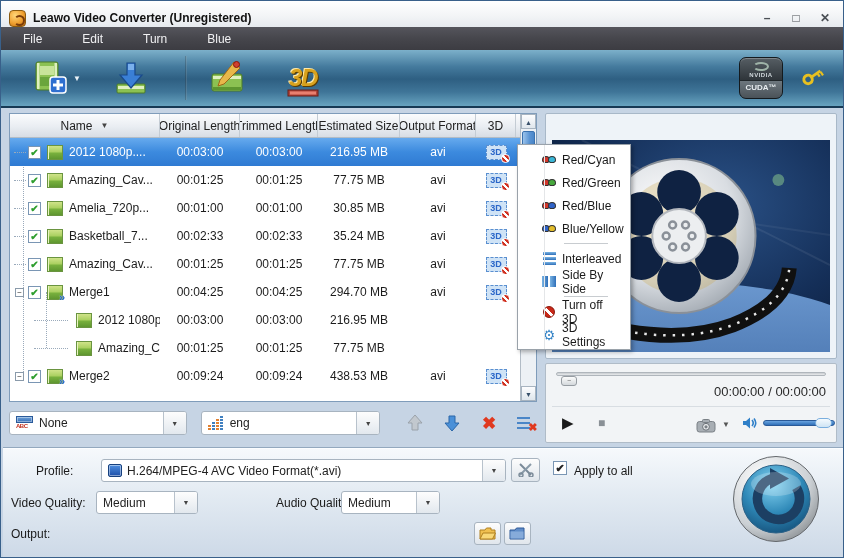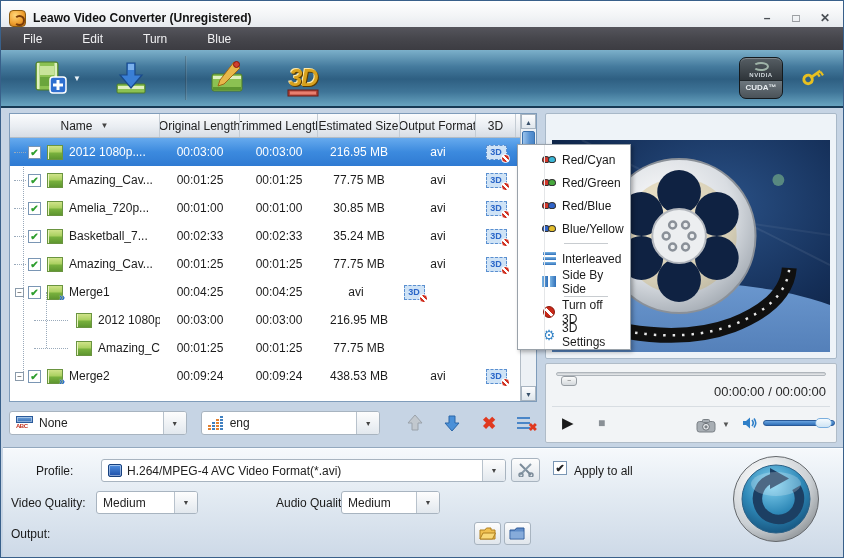--- a/index.html
+++ b/index.html
@@ -369,20 +369,21 @@
           <div class="cell name-cell" style="width: 150px;">
             <span class="expander">−</span>
             <span class="checkbox">✔</span>
             <span class="file-icon">
               <i class="arrows">»</i>
             </span>
             <span class="fname">Merge1</span>
           </div>
           <div class="cell" style="width: 80px;">00:04:25</div>
           <div class="cell" style="width: 78px;">00:04:25</div>
+          <div class="cell" style="width: 82px;">294.70 MB</div>
           <div class="cell" style="width: 76px;">avi</div>
           <div class="cell" style="width: 40px;">
             <span class="badge3d">3D<span class="slash"></span></span>
           </div>
         </div>
         <div class="trow">
           <div class="cell name-cell" style="width: 150px;">
             <span class="child-indent"></span>
             <span class="file-icon"></span>
             <span class="fname">2012 1080p....</span>

